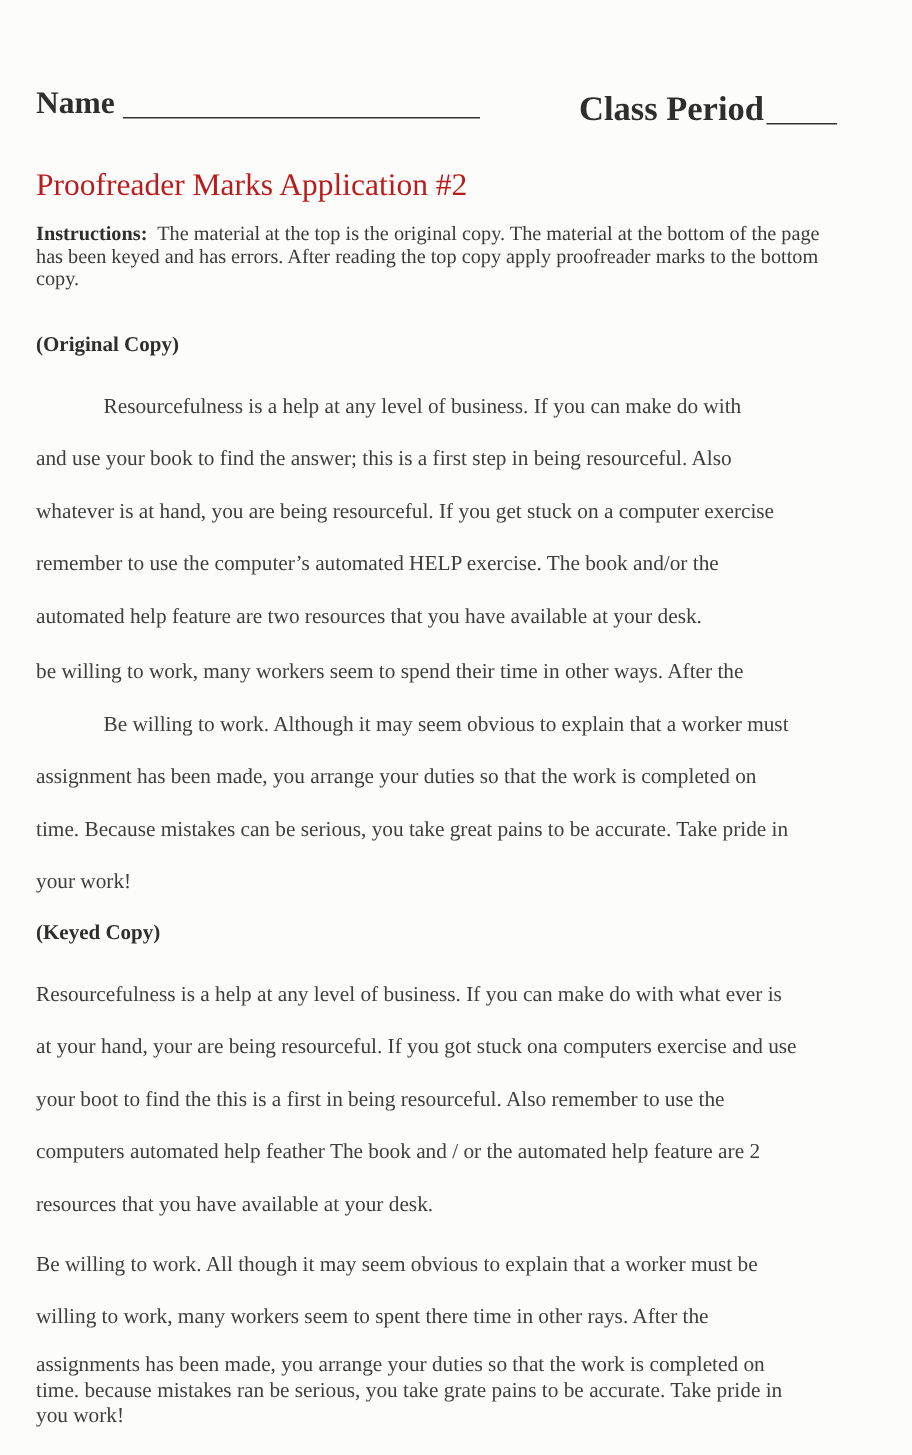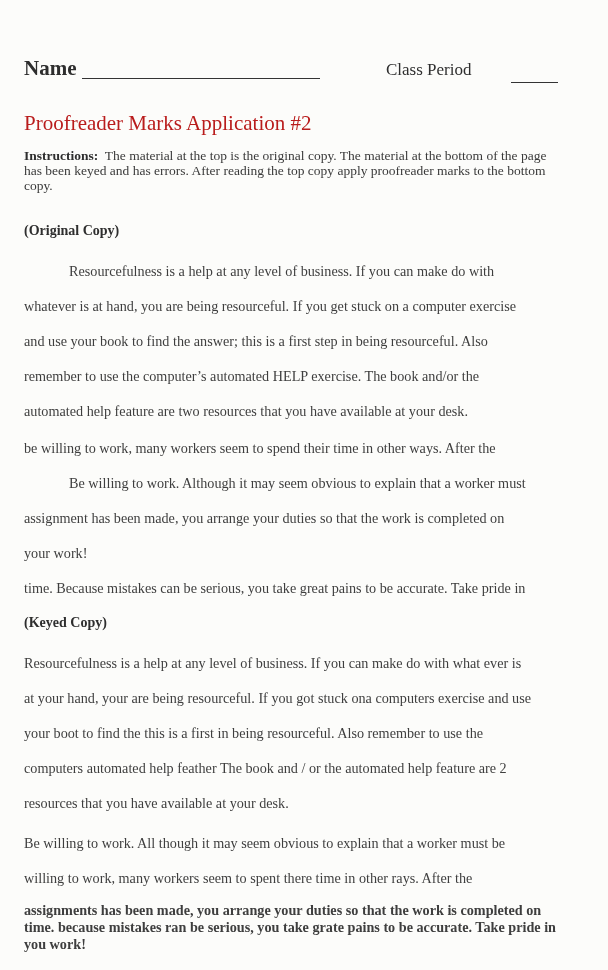--- a/index.html
+++ b/index.html
@@ -5,30 +5,30 @@
   html, body { margin:0; padding:0; }
   body {
     width:608px; height:970px; background:#fcfcfa; overflow:hidden;
     font-family:"Liberation Serif", "DejaVu Serif", serif; color:#3a3a3a;
     position:relative;
   }
   .page { position:absolute; left:0; top:18px; width:608px; height:970px; }
   .header-row { position:absolute; top:38px; left:24px; width:560px; height:30px; }
   .name-label { position:absolute; left:0; top:0; font-weight:bold; font-size:21px; color:#2e2e2e; }
   .name-line { position:absolute; left:58px; top:22px; width:238px; border-bottom:1.5px solid #333; }
-  .period-label { position:absolute; left:362px; top:4px; font-weight:normal; font-size:17px; color:#2e2e2e; }
+  .period-label { position:absolute; left:362px; top:4px; font-weight:bold; font-size:23px; color:#2e2e2e; }
   .period-line { position:absolute; left:487px; top:26px; width:47px; border-bottom:1.5px solid #333; }
   .title { position:absolute; left:24px; top:93px; font-weight:normal; font-size:21px; color:#b91c1c; white-space:nowrap; }
   .instructions { position:absolute; left:24px; top:130px; width:540px; font-size:13.5px; line-height:15px; color:#3a3a3a; }
   .instructions b { color:#2e2e2e; }
   .section-heading { position:absolute; left:24px; font-weight:bold; font-size:14px; color:#2e2e2e;text-align:center; }
   .para { position:absolute; left:24px; width:565px; font-size:14.2px; color:#3e3e3e; }
   .para .line { display:block; white-space:nowrap; height:35px; line-height:35px; }
   .para .line.indent { padding-left:45px; }
-  .para.tight .line { height:17px; line-height:17px;font-weight:bold; }
+  .para.tight .line { height:17px; line-height:17px; }
 </style>
 </head>
 <body>
 
 <div class="page">
 
   <div class="header-row">
     <span class="name-label">Name</span>
     <span class="name-line"></span>
     <span class="period-label">Class Period</span>
@@ -39,32 +39,32 @@
 
   <div class="instructions">
     <b>Instructions:</b>&nbsp;
     <span>The material at the top is the original copy.  The material at the bottom of the page has been keyed and has errors.  After reading the top copy apply proofreader marks to the bottom copy.</span>
   </div>
 
   <div class="section-heading" style="top:205px;">(Original Copy)</div>
 
   <div class="para" style="top:236px;">
     <span class="line indent">Resourcefulness is a help at any level of business.  If you can make do with</span>
+    <span class="line">and use your book to find the answer; this is a first step in being resourceful.  Also</span>
     <span class="line">whatever is at hand, you are being resourceful.  If you get stuck on a computer exercise</span>
-    <span class="line">and use your book to find the answer; this is a first step in being resourceful.  Also</span>
     <span class="line">remember to use the computer’s automated HELP exercise.  The book and/or the</span>
     <span class="line">automated help feature are two resources that you have available at your desk.</span>
   </div>
 
   <div class="para" style="top:413px;">
     <span class="line">be willing to work, many workers seem to spend their time in other ways.  After the</span>
     <span class="line indent">Be willing to work.  Although it may seem obvious to explain that a worker must</span>
     <span class="line">assignment has been made, you arrange your duties so that the work is completed on</span>
+    <span class="line">time.  Because mistakes can be serious, you take great pains to be accurate.  Take pride in</span>
     <span class="line">your work!</span>
-    <span class="line">time.  Because mistakes can be serious, you take great pains to be accurate.  Take pride in</span>
   </div>
 
   <div class="section-heading" style="top:597px;">(Keyed Copy)</div>
 
   <div class="para" style="top:628px;">
     <span class="line">Resourcefulness is a help at any level of business.  If you can make do with what ever is</span>
     <span class="line">at your hand, your are being resourceful.  If you got stuck ona computers exercise and use</span>
     <span class="line">your boot to find the this is a first in being resourceful.  Also remember to use the</span>
     <span class="line">computers automated help feather  The book and / or the automated help feature are 2</span>
     <span class="line">resources that you have available at your desk.</span>

